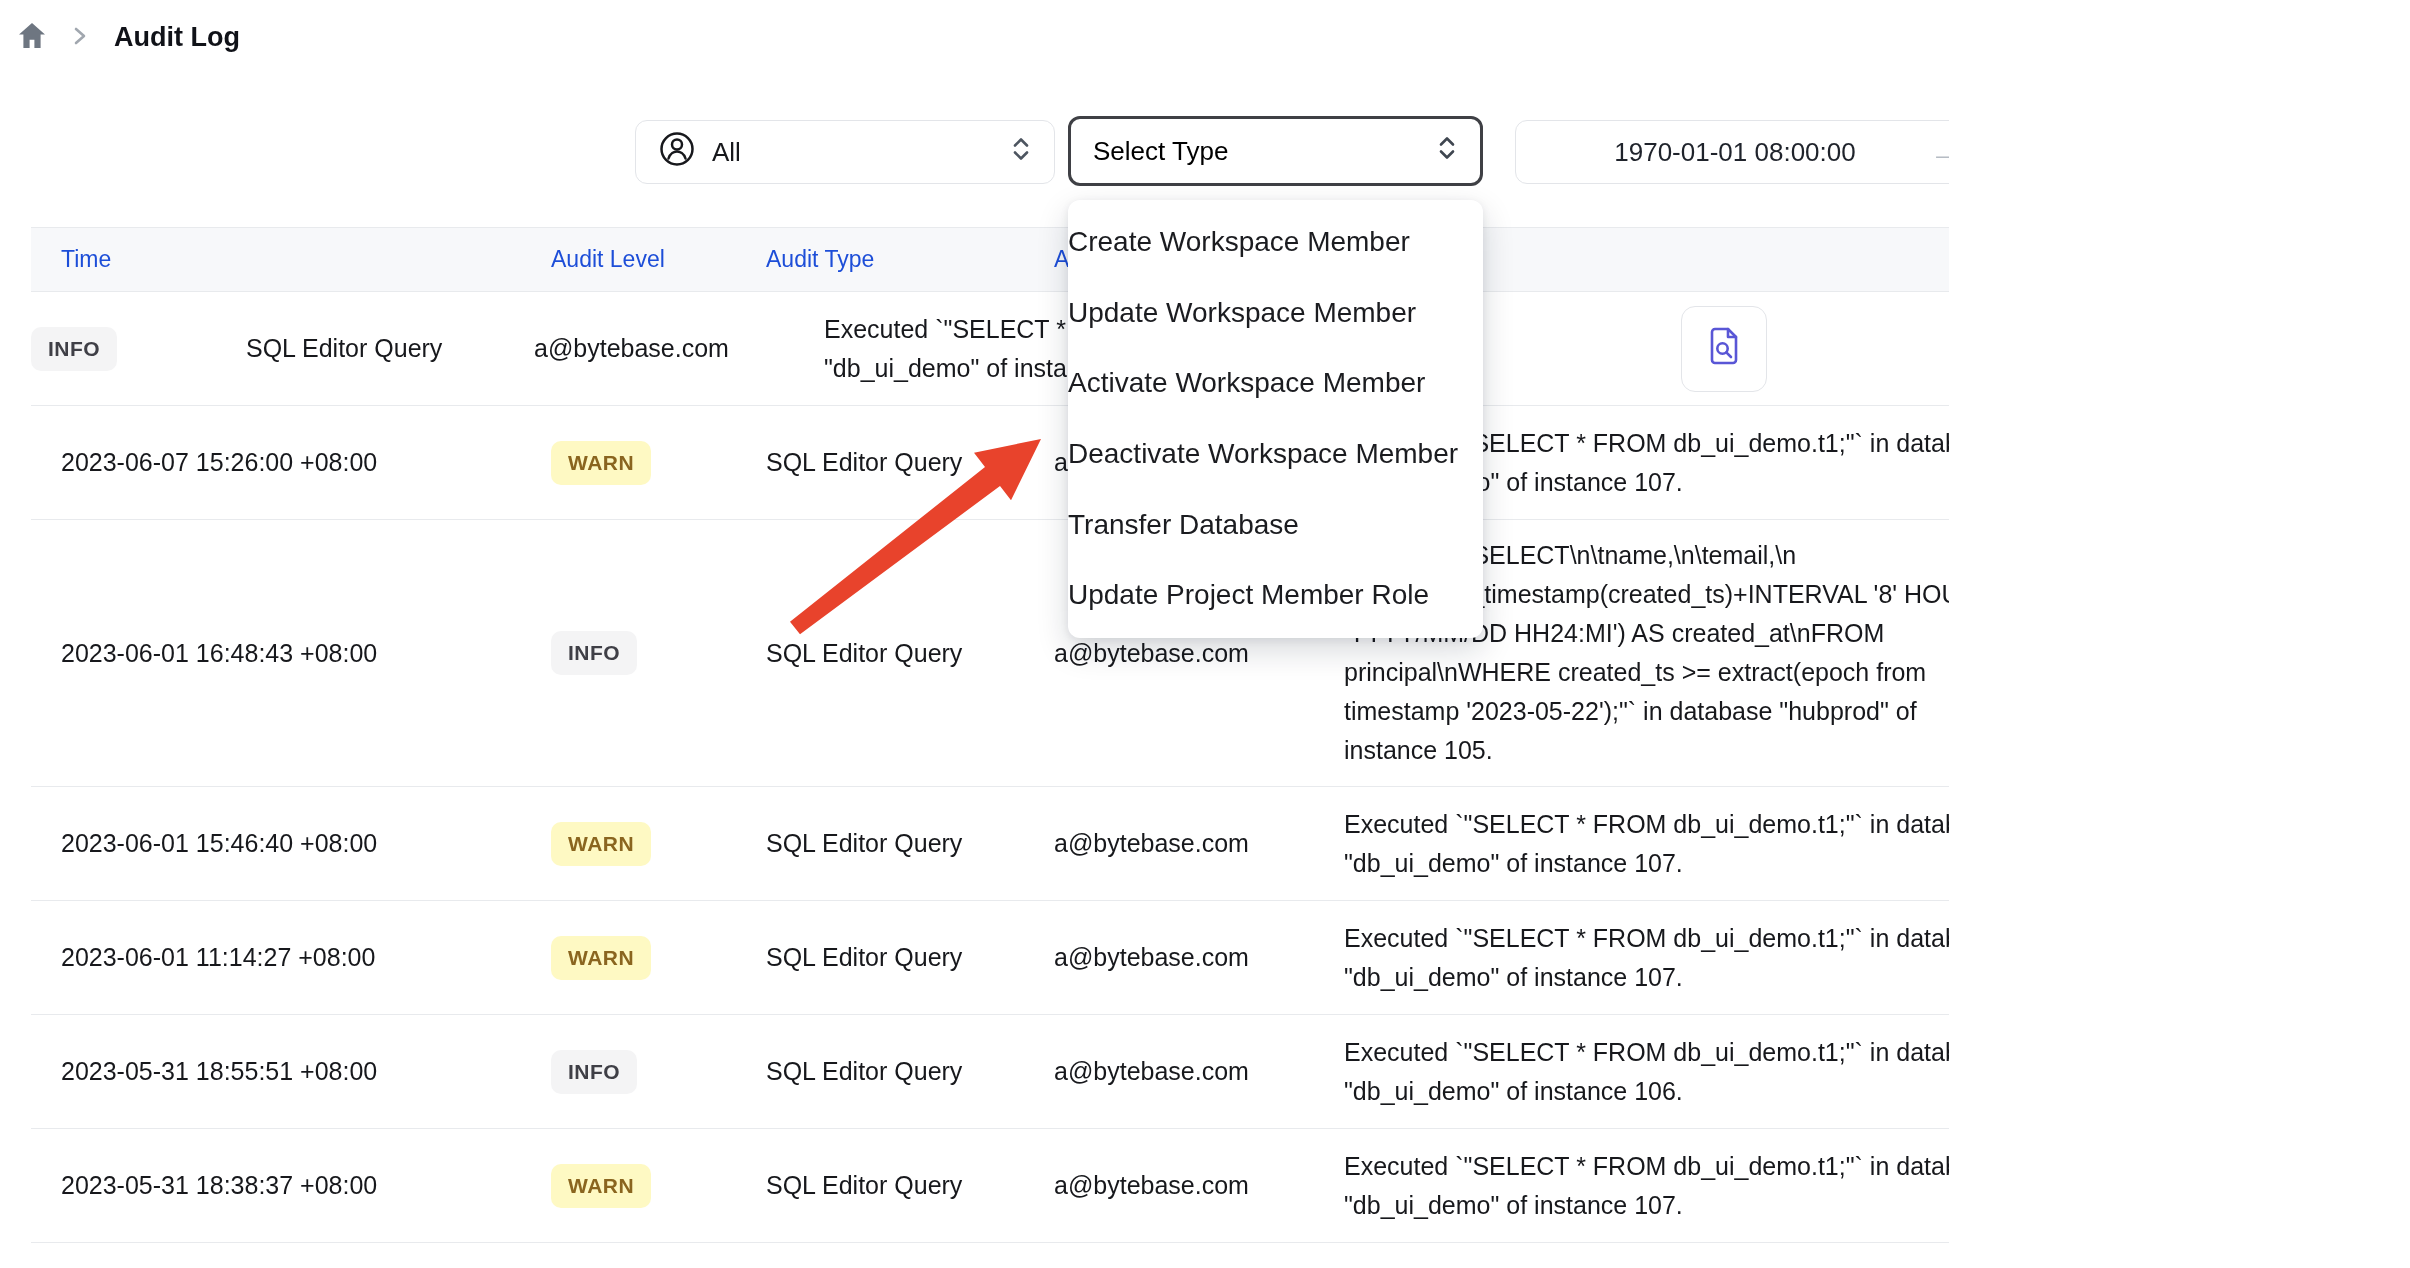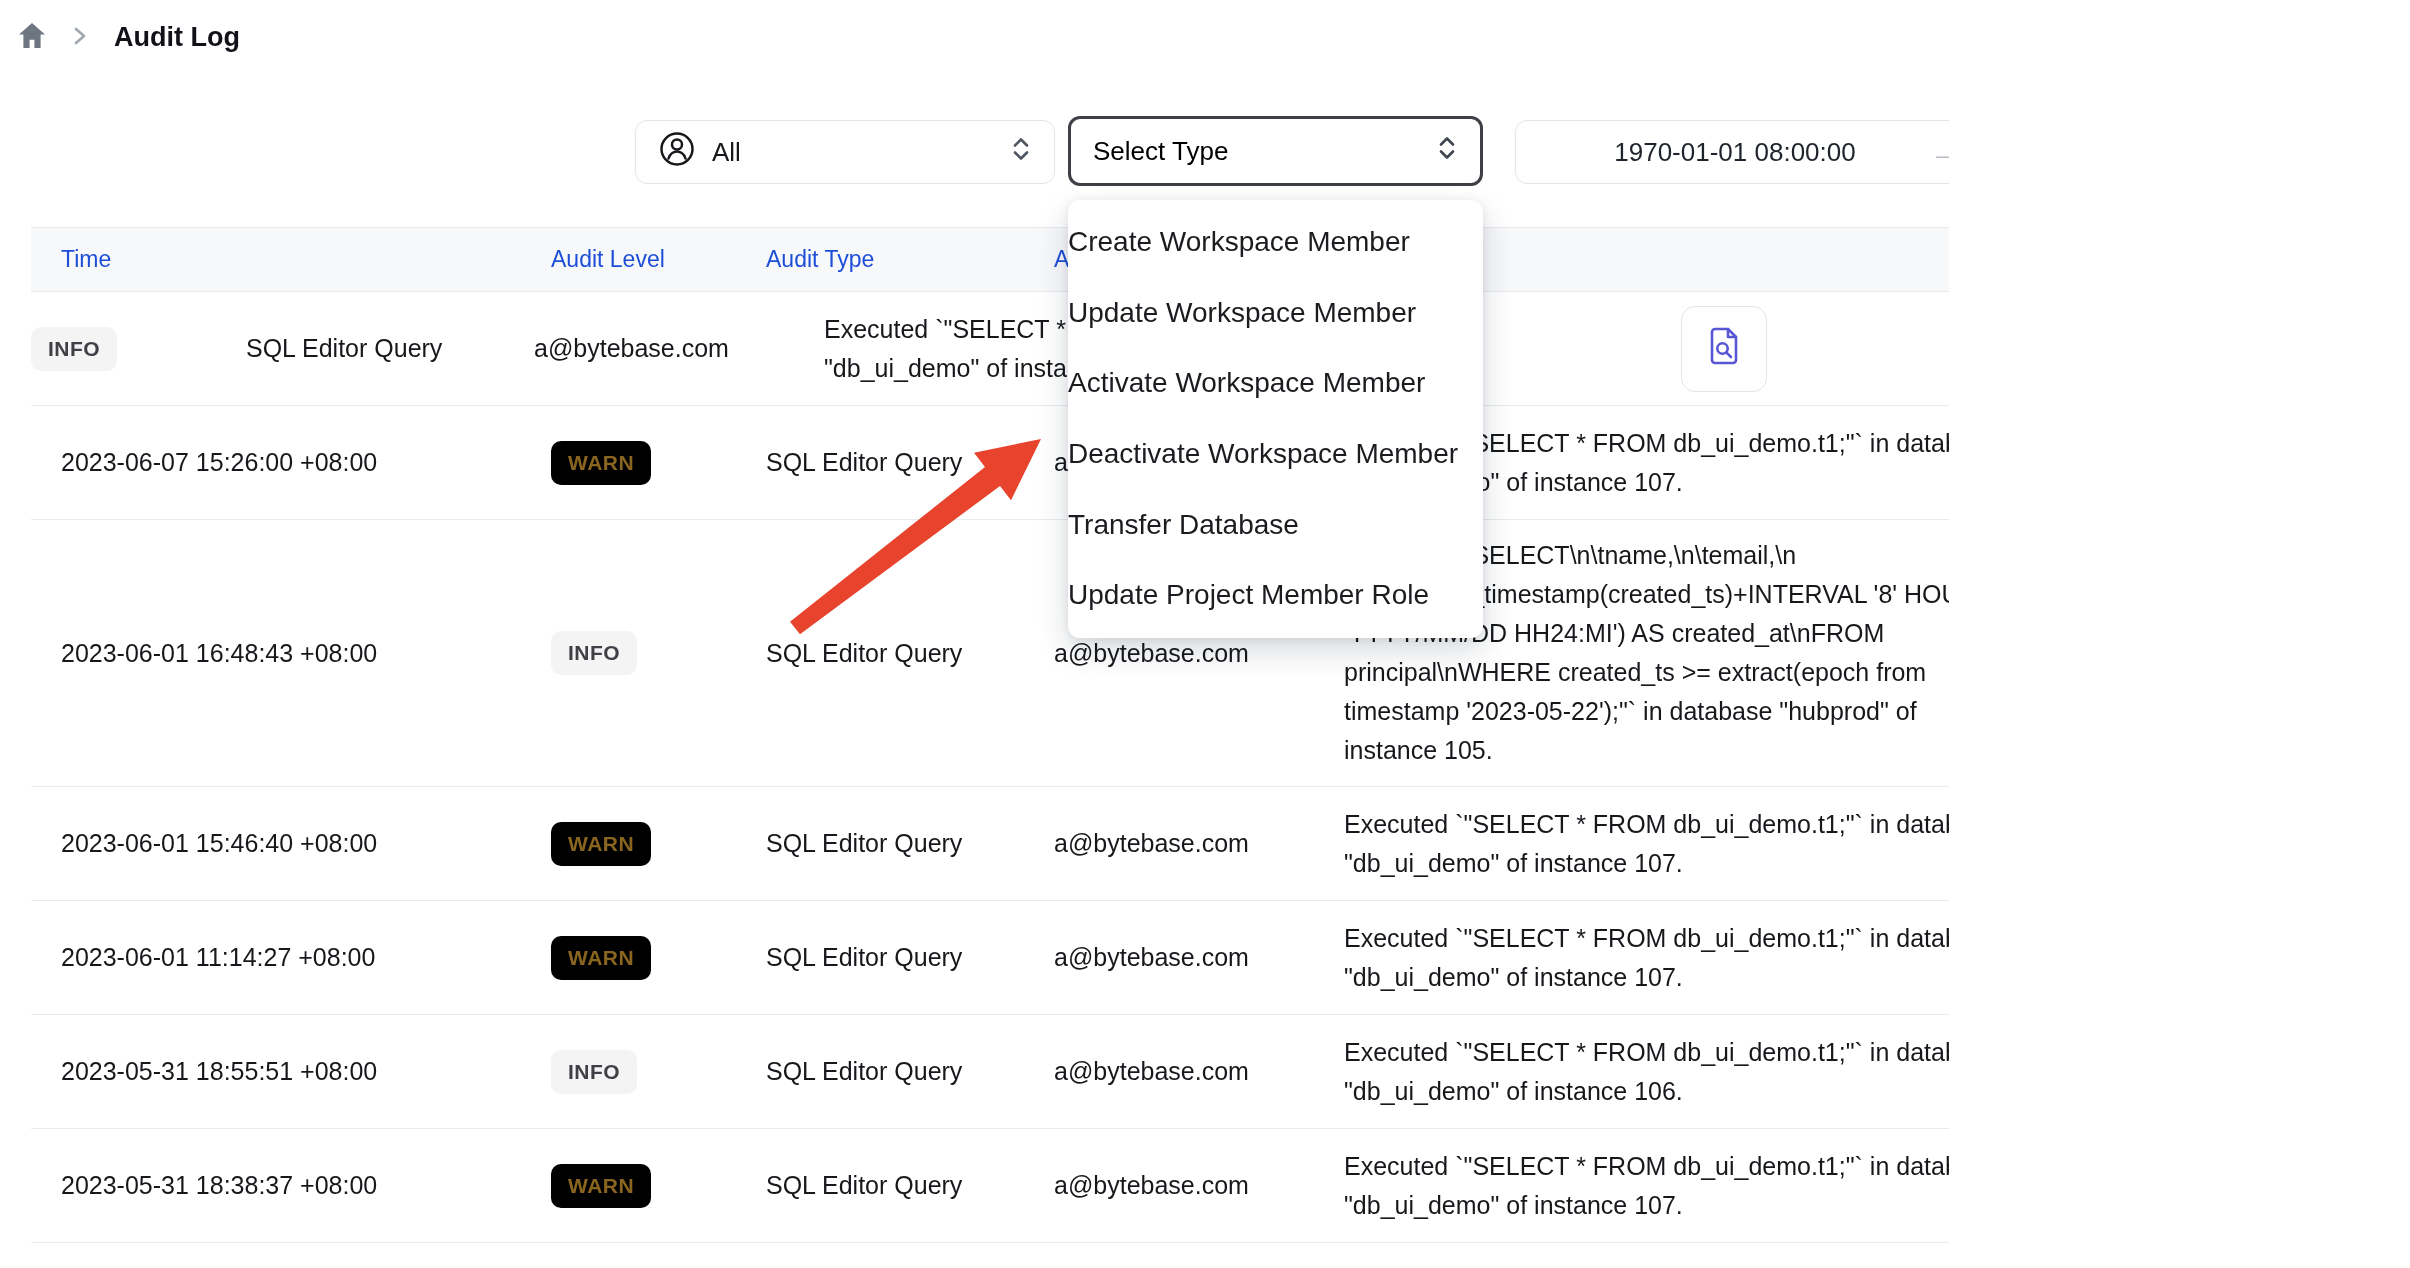--- a/index.html
+++ b/index.html
@@ -39,21 +39,21 @@
   .c-level   { width:215px; }
   .c-type    { width:288px; }
   .c-actor   { width:290px; }
   .c-comment { width:755px; padding:16px 0; line-height:39px; white-space:pre-line; }
   .c-payload { width:188px; display:flex; justify-content:flex-end; }
   .badge {
     display:inline-block; font-size:21px; font-weight:700; letter-spacing:.5px;
     padding:10px 17px; border-radius:10px;
   }
   .badge.info { background:#f4f4f5; color:#3f3f46; }
-  .badge.warn { background:#000000; color:#8a651f; }
+  .badge.warn { background:#fef9c3; color:#8a651f; }
   .payload-btn {
     width:86px; height:86px; border:1.5px solid #e3e5e9; border-radius:14px;
     background:#fff; display:flex; align-items:center; justify-content:center; cursor:pointer;
   }
   .partial-row { height:16px; background:#fff; }
   
   .dropdown {
     position:absolute; left:1068px; top:200px; width:415px; height:438px;
     background:#fff; border-radius:12px; padding:7px 0; overflow:hidden; z-index:10;
     box-shadow:0 12px 32px rgba(15,23,42,.16), 0 2px 8px rgba(15,23,42,.08);

